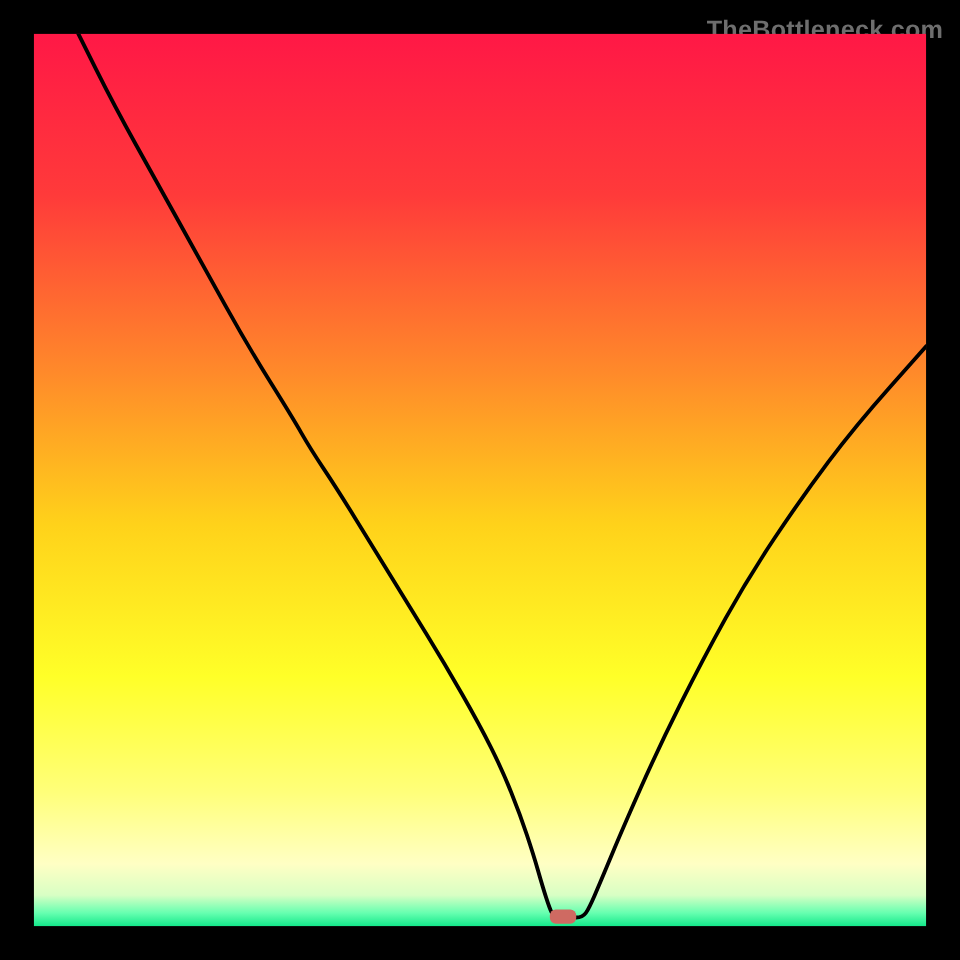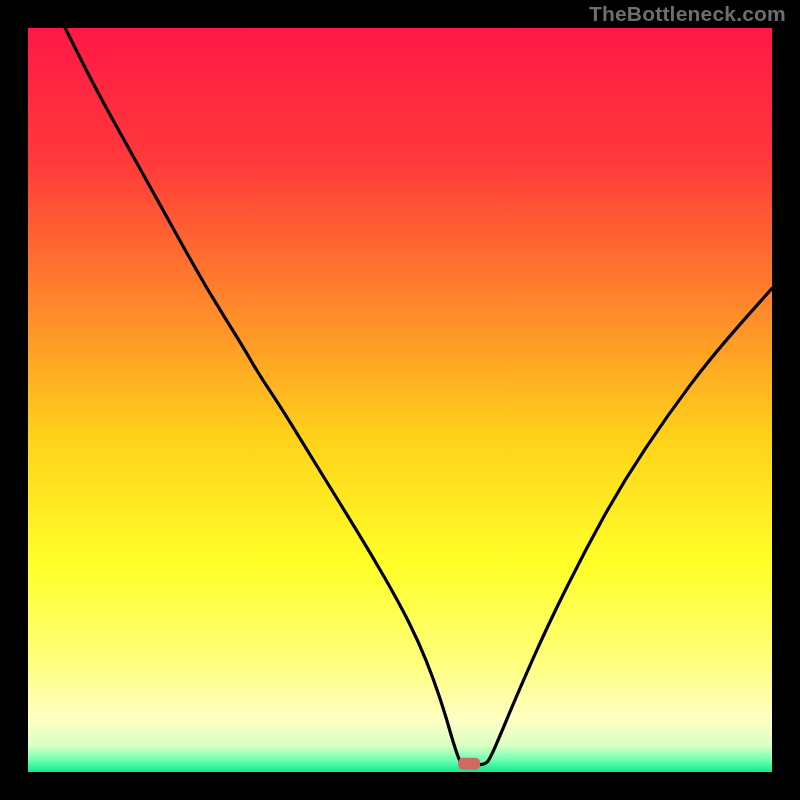--- a/index.html
+++ b/index.html
@@ -26,21 +26,21 @@
     height: 744px;
     overflow: hidden;
   }
   svg {
     display: block;
     width: 744px;
     height: 744px;
   }
   .watermark {
     position: absolute;
-    top: 2px;
+    top: 14px;
     right: 14px;
     font-family: Arial, Helvetica, sans-serif;
     font-size: 21px;
     font-weight: 600;
     color: #6e6e6e;
     letter-spacing: 0.2px;
     user-select: none;
     text-align: right;
   }
 </style>

